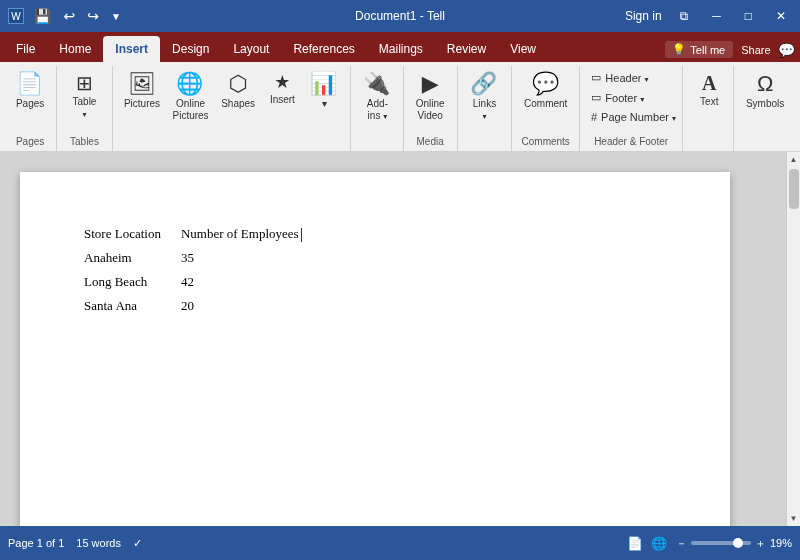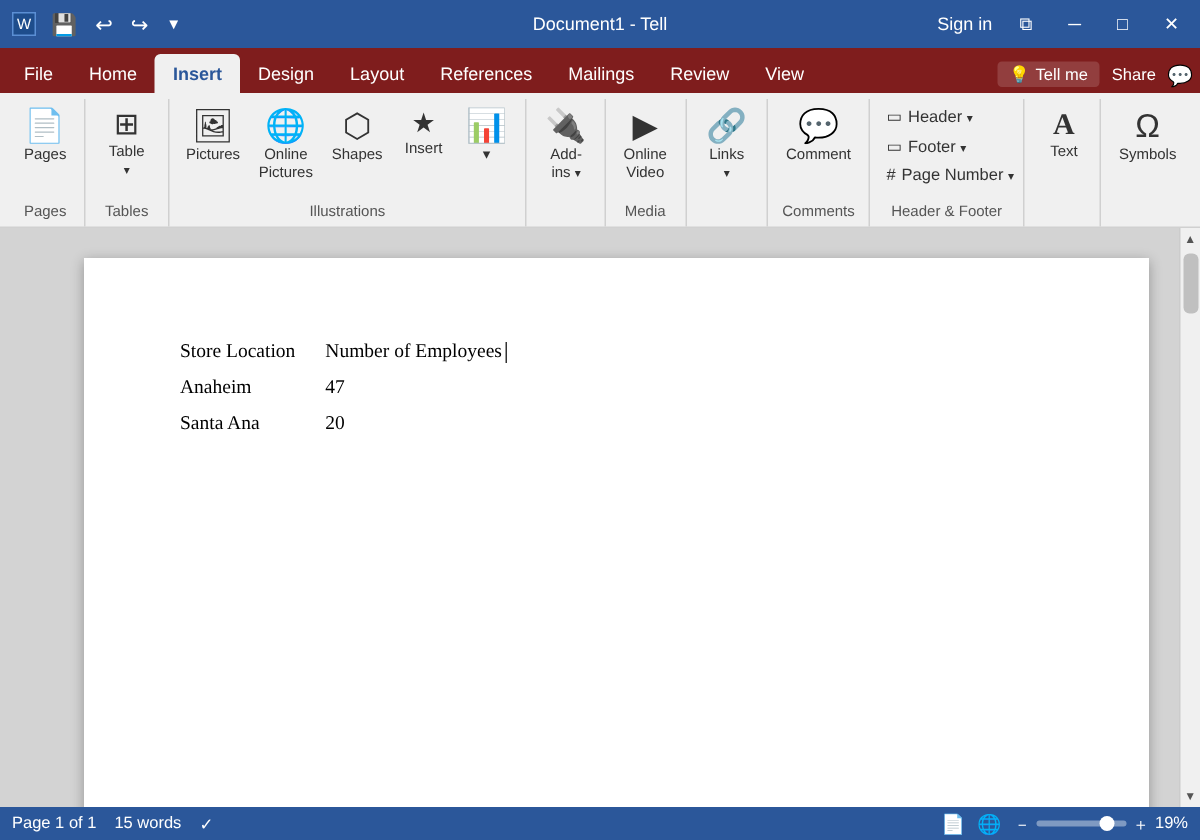--- a/index.html
+++ b/index.html
@@ -131,21 +131,21 @@
       flex-direction: column;
       align-items: center;
     }
     .scroll-arrow { font-size: 8px; padding: 3px; cursor: pointer; color: #555; }
     .scroll-thumb { background: #c0c0c0; width: 10px; height: 40px; border-radius: 4px; margin: 2px; }
 
     
     .page-container {
       flex: 1;
       display: flex;
-      justify-content: flex-end;
+      justify-content: flex-start;
       padding: 20px;
       overflow: hidden;
     }
     .page {
       background: white;
       width: 710px;
       min-height: 480px;
       box-shadow: 0 2px 8px rgba(0,0,0,0.3);
       padding: 50px 60px;
       position: relative;
@@ -172,21 +172,21 @@
       height: 14px;
       background: #333;
       vertical-align: middle;
       margin-left: 2px;
     }
 
     
     .status-bar {
       background: #2b579a;
       color: white;
-      height: 22px;
+      height: 34px;
       display: flex;
       align-items: center;
       justify-content: space-between;
       padding: 0 8px;
       font-size: 11px;
       flex-shrink: 0;
     }
     .status-left { display: flex; gap: 12px; align-items: center; }
     .status-right { display: flex; gap: 8px; align-items: center; }
     .zoom-bar { display: flex; align-items: center; gap: 4px; }
@@ -284,21 +284,20 @@
       </div>
       <div class="ribbon-btn">
         <span class="icon" style="font-size:18px;">★</span>
         <span class="label">Insert</span>
       </div>
       <div class="ribbon-btn">
         <span class="icon">📊</span>
         <span class="label">▾</span>
       </div>
     </div>
-    <div class="ribbon-group-label">Illustrations</div>
   </div>
 
   <div class="ribbon-group">
     <div class="ribbon-group-items">
       <div class="ribbon-btn">
         <span class="icon">🔌</span>
         <span class="label">Add-<br>ins <span style="font-size:8px;">▾</span></span>
       </div>
     </div>
     <div class="ribbon-group-label"></div>
@@ -380,21 +379,25 @@
     <div class="page-container">
       <div class="page">
         <table class="doc-table">
           <tbody>
               <tr>
             <td>Store Location</td>
             <td>Number of Employees<span class="text-cursor"></span></td>
           </tr>
           <tr>
             <td>Anaheim</td>
-            <td>47</td>
+            <td>35</td>
+          </tr>
+          <tr>
+            <td>Long Beach</td>
+            <td>42</td>
           </tr>
           <tr>
             <td>Santa Ana</td>
             <td>20</td>
           </tr>
         </tbody>
           </table>
       </div>
     </div>
   </div>

